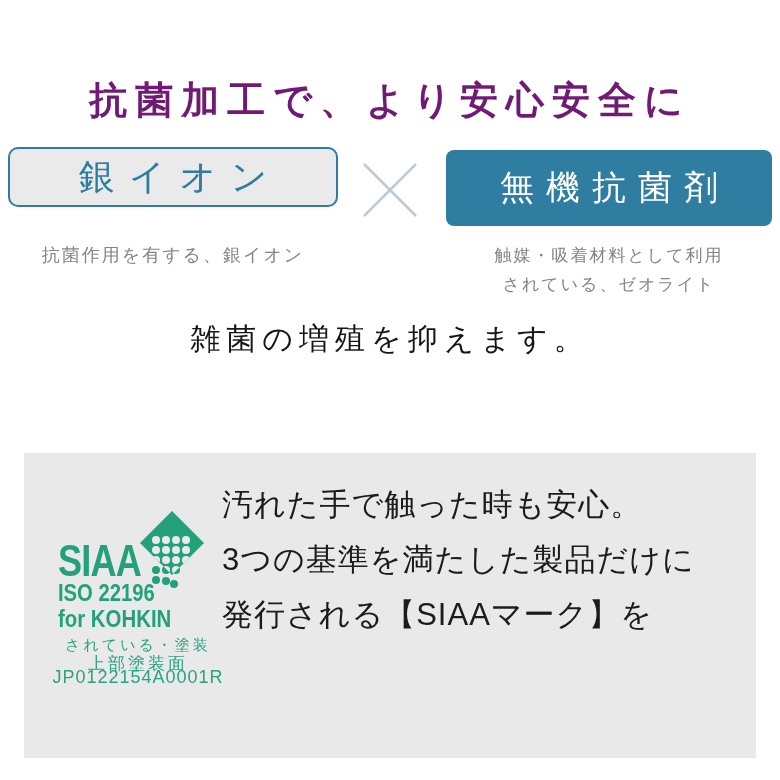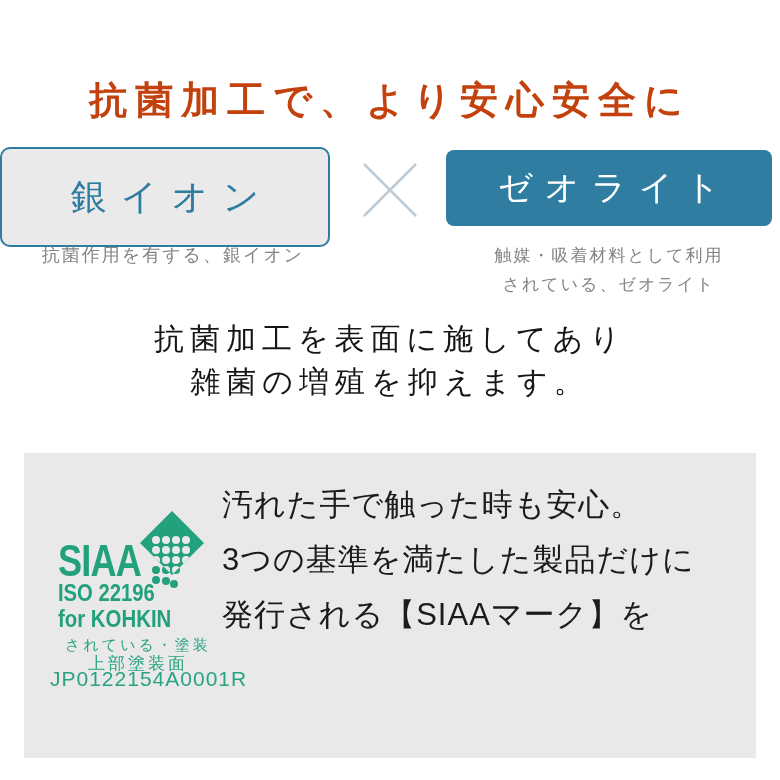--- a/index.html
+++ b/index.html
@@ -5,26 +5,26 @@
   html,body{margin:0;padding:0;background:#ffffff;}
   #page{
     position:relative;width:780px;height:780px;background:#ffffff;overflow:hidden;
     font-family:"Liberation Sans","DejaVu Sans",sans-serif;
   }
   .abs{position:absolute;}
 
   
   .title{
     top:50px;left:0;width:780px;text-align:center;
-    font-size:38px;font-weight:bold;letter-spacing:8px;color:#c2410c;
+    font-size:38px;font-weight:bold;letter-spacing:8px;color:#701a75;
   }
 
   
   .card-left{
-    left:0;top:147px;width:330px;height:100px;box-sizing:border-box;
+    left:8px;top:147px;width:330px;height:60px;box-sizing:border-box;
     background:#eaeaea;border:2px solid #2e7ca0;border-radius:10px;
     display:flex;align-items:center;justify-content:center;
   }
   .card-left .card-label{
     font-family:"Liberation Serif","DejaVu Serif",serif;
     font-size:36px;color:#2e7ca0;letter-spacing:14px;padding-left:14px;
   }
   .cross-wrap{left:361px;top:161px;width:58px;height:58px;}
   .card-right{
     left:446px;top:150px;width:326px;height:76px;
@@ -61,21 +61,21 @@
   .siaa-iso{
     left:58px;top:581px;font-size:23px;font-weight:bold;color:#22a17c;
     line-height:1.1;transform:scaleX(0.88);transform-origin:left top;white-space:nowrap;
   }
   .siaa-kohkin{
     left:58px;top:606px;font-size:24px;font-weight:bold;color:#22a17c;
     line-height:1.1;transform:scaleX(0.85);transform-origin:left top;white-space:nowrap;
   }
   .siaa-note1{left:50px;top:636px;width:176px;text-align:center;font-size:15px;color:#2aa383;letter-spacing:3px;}
   .siaa-note2{left:50px;top:652px;width:176px;text-align:center;font-size:17px;color:#2aa383;letter-spacing:3px;}
-  .siaa-reg{left:50px;top:667px;width:176px;text-align:center;font-size:21px;color:#2aa383;letter-spacing:1px;}
+  .siaa-reg{left:50px;top:667px;width:176px;text-align:center;font-size:18px;color:#2aa383;letter-spacing:1px;}
 
   .panel-desc{
     left:222px;top:477px;width:525px;
     font-size:31px;color:#1b1b1b;line-height:55px;letter-spacing:1px;
   }
 </style>
 </head>
 <body>
 
 <div id="page">
@@ -87,31 +87,30 @@
   </div>
 
   <div class="abs cross-wrap">
     <svg width="58" height="58" viewBox="0 0 58 58">
       <line x1="3" y1="3" x2="55" y2="55" stroke="#bccbd6" stroke-width="2.5"></line>
       <line x1="55" y1="3" x2="3" y2="55" stroke="#bccbd6" stroke-width="2.5"></line>
     </svg>
   </div>
 
   <div class="abs card-right">
-    <span class="card-label">ゼオライト</span>
+    <span class="card-label">無機抗菌剤</span>
   </div>
 
   <div class="abs caption-left">抗菌作用を有する、銀イオン</div>
   <div class="abs caption-right">
     <div>触媒・吸着材料として利用</div>
     <div>されている、ゼオライト</div>
   </div>
 
   <div class="abs lead">
-    <div>抗菌加工を表面に施してあり</div>
     <div>雑菌の増殖を抑えます。</div>
   </div>
 
   <div class="abs panel"></div>
 
   <div class="abs siaa-word">SIAA</div>
 
   <div class="abs siaa-mark">
     <svg width="76" height="86" viewBox="0 0 76 86">
       <defs>

